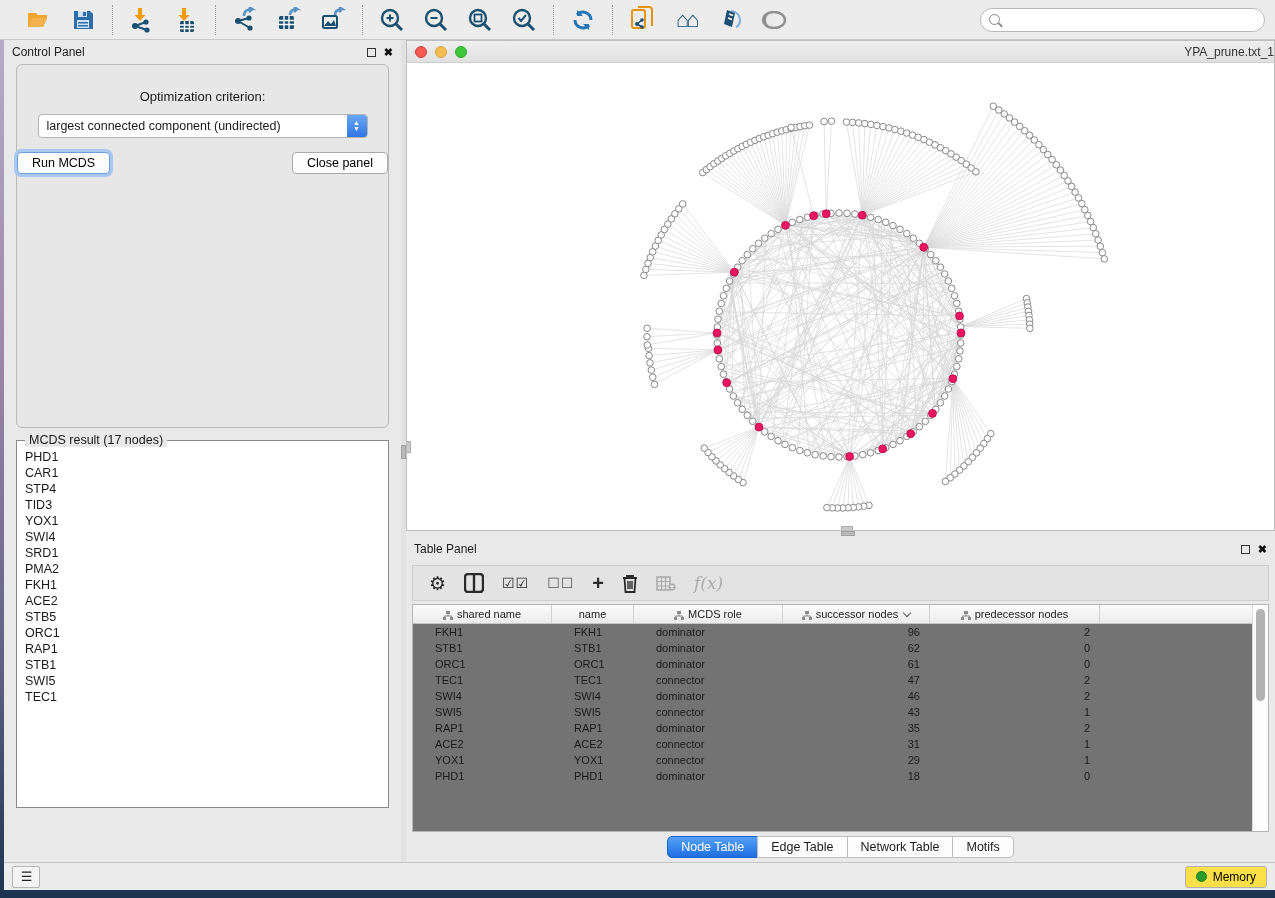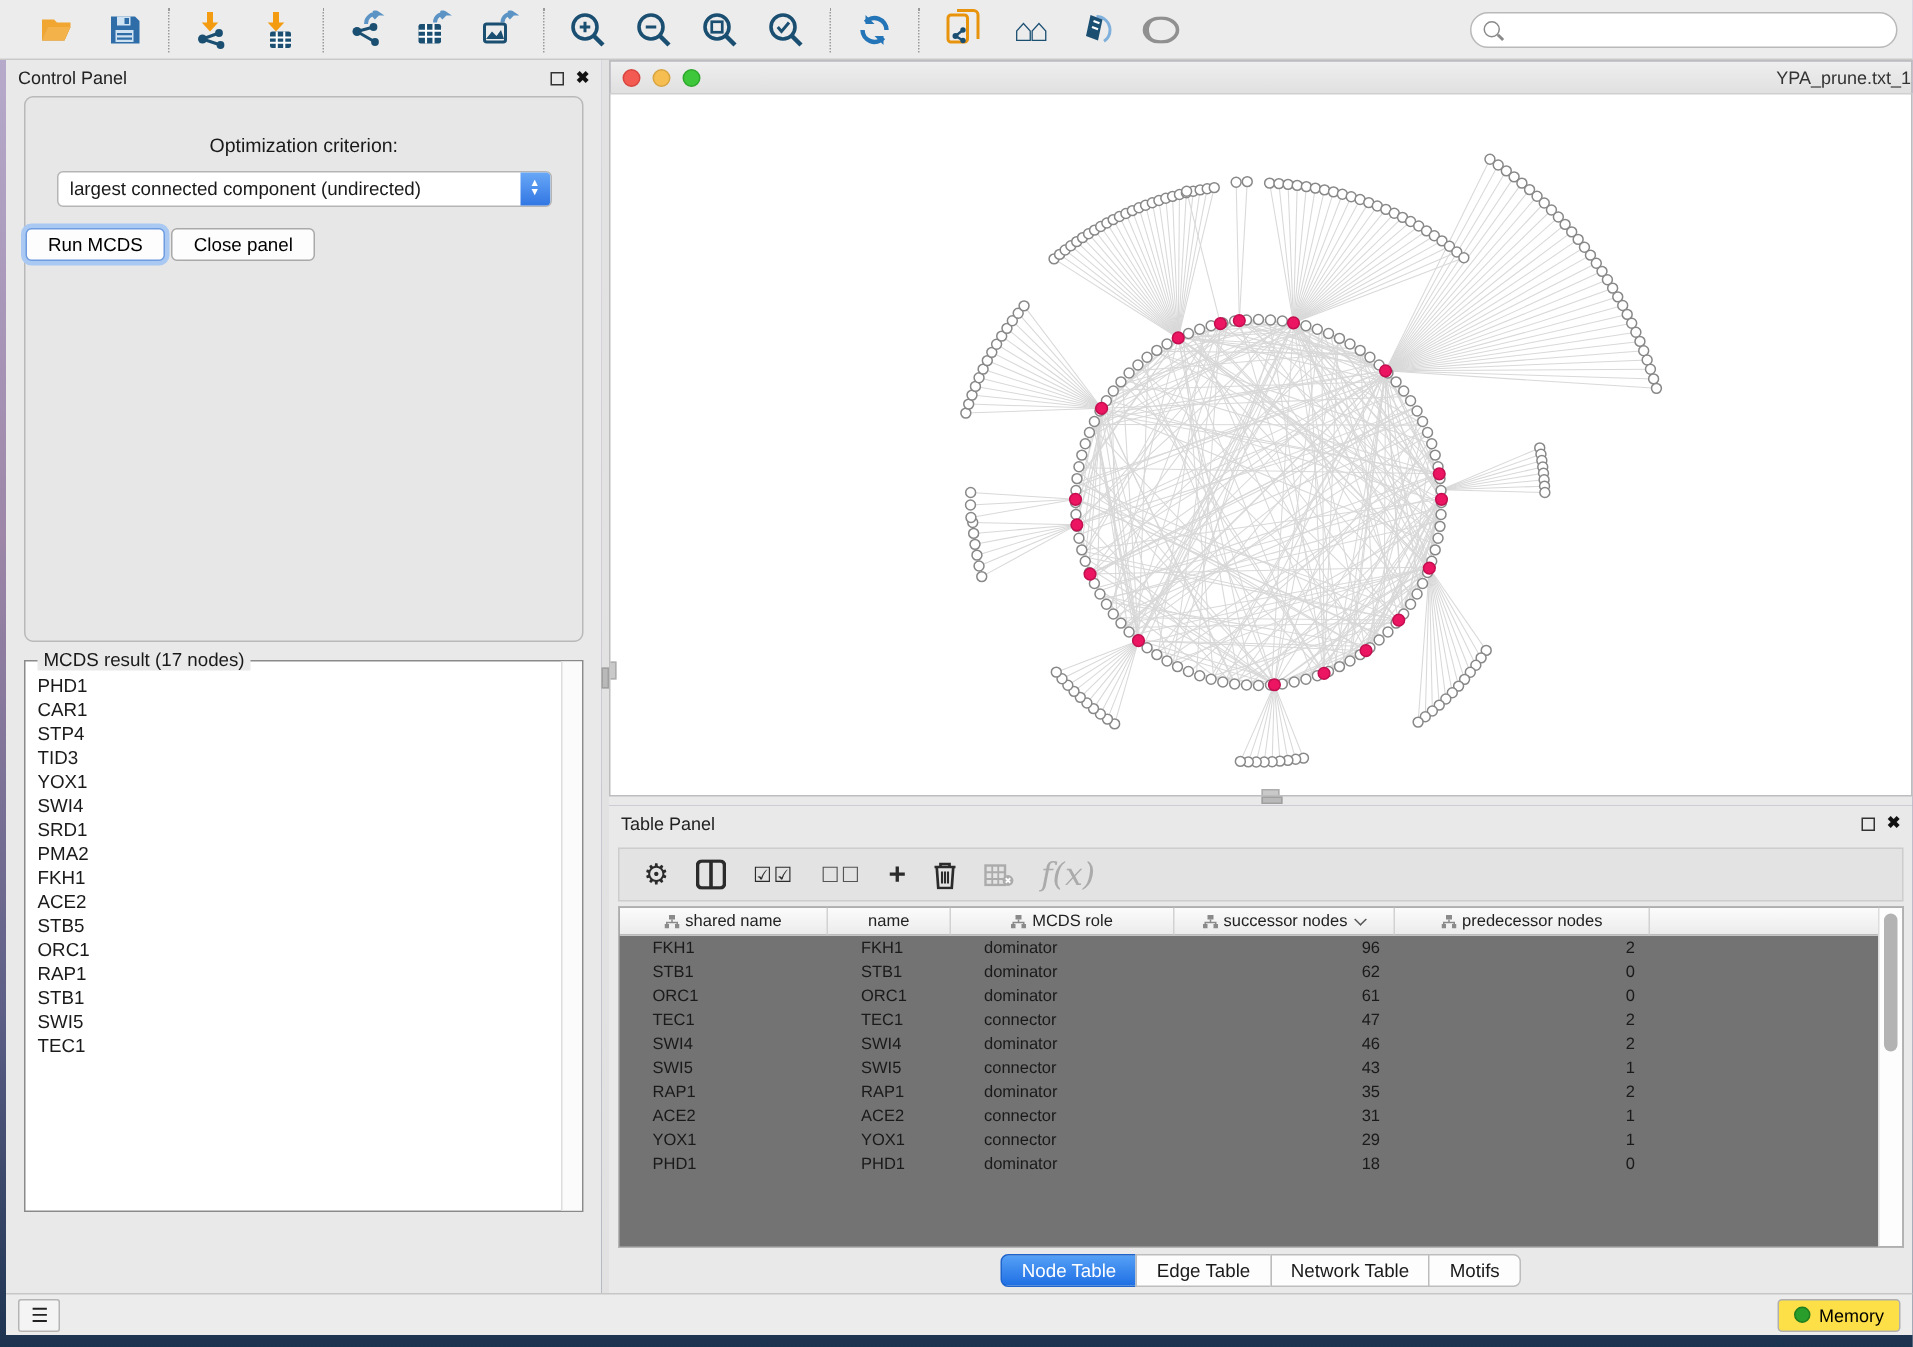--- a/index.html
+++ b/index.html
@@ -37,25 +37,25 @@
   .tab:last-child { border-radius:0 4px 0 0; }
   .tab.sel { background:linear-gradient(#5ea1f5,#2c73e0); color:#fff; border-color:#2c6bd0; border-radius:4px; }
   .tab-content { margin:0 12px; border:1px solid #b9b9b9; border-radius:6px; background:#e7e7e7;
     height:364px; padding-top:24px; text-align:center; }
   .opt-label { font-size:13px; margin-bottom:10px; }
   .opt-select { display:inline-flex; align-items:center; width:330px; height:24px; background:#fff;
     border:1px solid #b5b5b5; border-radius:4px; overflow:hidden; cursor:pointer; text-align:left; }
   .opt-select .val { flex:1; padding:0 8px; font-size:12.5px; white-space:nowrap; }
   .stepper { width:20px; height:24px; background:linear-gradient(#6aaaf8,#2f74e2); color:#fff;
     display:flex; flex-direction:column; align-items:center; justify-content:center; font-size:7px; line-height:6px; }
-  .btn-row { margin-top:14px; display:flex; justify-content:flex-start; gap:4px; }
+  .btn-row { margin-top:14px; display:flex; justify-content:space-between; gap:21px; }
   .btn { background:#fdfdfd; border:1px solid #a9a9a9; border-radius:4px; padding:3px 14px; font-size:12.5px; cursor:pointer; }
   .btn.focus { box-shadow:0 0 0 3px #a9c9f2; border-color:#6f9ce0; }
   .result-box { margin:12px 12px 8px 12px; border:1px solid #8a8a8a; position:relative; background:#fff;
-    height:368px; display:flex; }
+    height:368px; display:flex;flex-direction:column; }
   .result-legend { position:absolute; top:-8px; left:8px; background:#e9e9e9; padding:0 4px; font-size:12.5px; }
   .result-list { flex:1; padding:8px 0 0 8px; overflow:hidden; font-size:12.5px; line-height:16px; }
   .result-scroll { width:14px; border-left:1px solid #ddd; background:#fbfbfb; }
   
   .vsplit { width:5px; background:#e2e2e2; position:relative; cursor:col-resize; }
   .vsplit .grip, .hsplit .grip { position:absolute; background:#b9b9b9; border:1px solid #a0a0a0; }
   .vsplit .grip { width:5px; height:14px; top:405px; left:0; }
   .hsplit { height:6px; background:#e9e9e9; position:relative; cursor:row-resize; }
   .hsplit .grip { width:14px; height:5px; left:50%; top:0; }
   
@@ -73,21 +73,21 @@
   .edge-grip { position:absolute; background:#c9c9c9; border:1px solid #adadad; }
   
   .table-panel { height:325px; background:#e9e9e9; display:flex; flex-direction:column; flex:0 0 auto; }
   .tp-toolbar { margin:4px 6px 0 6px; height:36px; background:#e3e3e3; border:1px solid #cdcdcd;
     display:flex; align-items:center; gap:18px; padding:0 16px; flex:0 0 auto; }
   .tp-ico { display:flex; align-items:center; justify-content:center; cursor:pointer; color:#2b2b2b; }
   .tp-ico.dis { color:#ababab; cursor:default; }
   .gear { font-size:19px; line-height:1; }
   .checks { font-size:14px; letter-spacing:1px; }
   .plus { font-size:20px; font-weight:bold; line-height:1; }
-  .fx { font-family:"DejaVu Serif", serif; font-style:italic; font-size:21px; }
+  .fx { font-family:"DejaVu Serif", serif; font-style:italic; font-size:17px; }
   .tbl-wrap { margin:3px 6px 0 6px; flex:1; background:#737373; border:1px solid #b5b5b5; display:flex; overflow:hidden; }
   .tbl { flex:1; min-width:0; }
   .thead { display:flex; height:19px; background:linear-gradient(#fcfcfc,#ebebeb); border-bottom:1px solid #c6c6c6; }
   .th { display:flex; align-items:center; justify-content:center; gap:4px; font-size:11px; color:#222;
     border-right:1px solid #d2d2d2; cursor:pointer; }
   .th:last-child { border-right:none; }
   .hier { width:10px; height:9px; flex:0 0 auto; }
   .sortchev { width:6px; height:6px; border-right:1.5px solid #555; border-bottom:1.5px solid #555;
     transform:rotate(45deg); margin-left:2px; margin-top:-3px; }
   .trow { display:flex; height:16px; align-items:center; }

